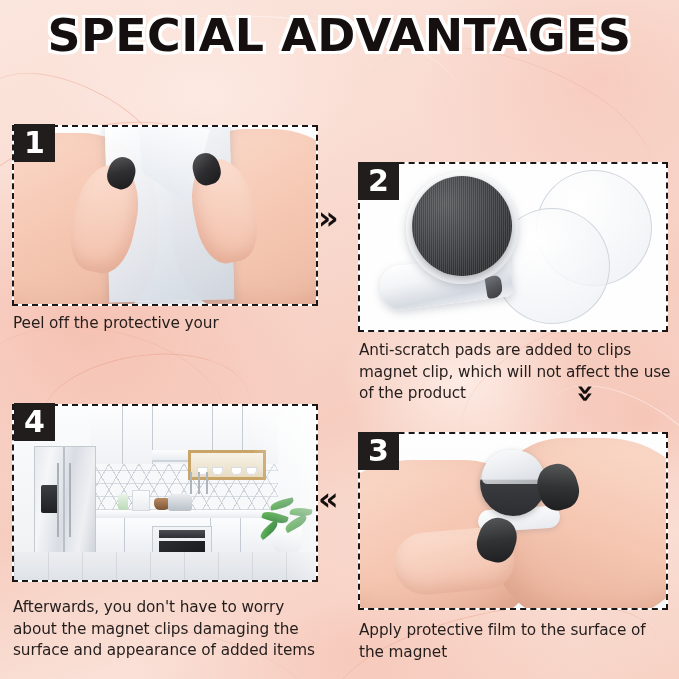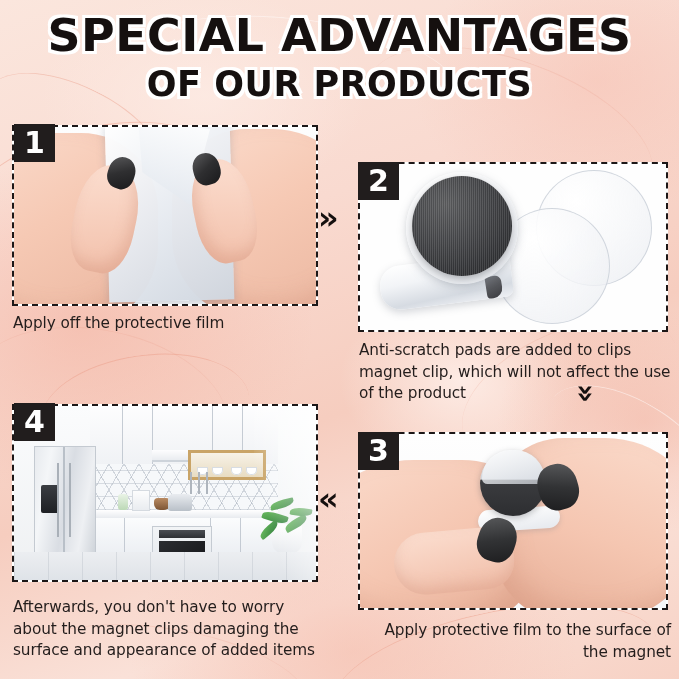--- a/index.html
+++ b/index.html
@@ -335,37 +335,36 @@
   <div class="vein soft" style="left:360px;  top:60px;  width:300px; height:140px; transform:rotate(20deg);"></div>
   <div class="vein pale" style="left:120px;  top:18px;  width:340px; height:120px; transform:rotate(6deg);"></div>
   <div class="vein" style="left:330px;  top:612px; width:330px; height:120px; transform:rotate(-12deg);"></div>
   <div class="vein soft" style="left:20px;   top:628px; width:290px; height:110px; transform:rotate(9deg);"></div>
   <div class="vein soft" style="left:455px;  top:330px; width:230px; height:120px; transform:rotate(-24deg);"></div>
   <div class="vein pale" style="left:540px;  top:400px; width:180px; height:90px;  transform:rotate(30deg);"></div>
   <div class="vein" style="left:-20px;  top:86px;  width:190px; height:90px;  transform:rotate(26deg);"></div>
 
   <div id="title-block">
     <div class="title-line" id="title-line-1">SPECIAL ADVANTAGES</div>
-    <div class="title-line" id="title-line-2">OF OUR PRODUCTS</div>
   </div>
 
   <div class="panel" id="panel-1">
     <div id="p1-scene">
       <div class="hand" id="p1-hand-l"></div>
       <div class="hand" id="p1-hand-r"></div>
       <div id="p1-film"></div>
       <div id="p1-film-peel"></div>
       <div id="p1-thumb-l"></div>
       <div id="p1-thumb-r"></div>
       <div class="nail" id="p1-nail-l"></div>
       <div class="nail" id="p1-nail-r"></div>
     </div>
   </div>
   <div class="badge" style="left:14px; top:124px;">1</div>
-  <div class="caption" style="left:13px; top:313px; width:300px;">Apply off the protective film</div>
+  <div class="caption" style="left:13px; top:313px; width:300px;">Peel off the protective your</div>
 
   <div class="panel" id="panel-2">
     <div id="p2-scene">
       <div class="p2-pad" id="p2-pad-back"></div>
       <div class="p2-pad" id="p2-pad-front"></div>
       <div id="p2-clip-neck"></div>
       <div id="p2-clip-body"></div>
       <div id="p2-clip-notch"></div>
       <div id="p2-magnet-ring"></div>
       <div id="p2-magnet-face"></div>
@@ -380,21 +379,21 @@
       <div id="p3-hand-r"></div>
       <div id="p3-clip-bar"></div>
       <div id="p3-magnet"></div>
       <div id="p3-magnet-film"></div>
       <div id="p3-finger-l"></div>
       <div id="p3-nail-l"></div>
       <div id="p3-nail-r"></div>
     </div>
   </div>
   <div class="badge" style="left:358px; top:432px;">3</div>
-  <div class="caption" style="left:359px; top:620px; width:312px;text-align:right;">Apply protective film to the surface of the magnet</div>
+  <div class="caption" style="left:359px; top:620px; width:312px;">Apply protective film to the surface of the magnet</div>
 
   <div class="panel" id="panel-4">
     <div id="p4-scene">
       <div id="p4-upper-cabs">
         <div class="p4-seam" style="left:32px;"></div>
         <div class="p4-seam" style="left:62px;"></div>
         <div class="p4-seam" style="left:122px;"></div>
         <div class="p4-seam" style="left:152px;"></div>
       </div>
       <div id="p4-backsplash"></div>

